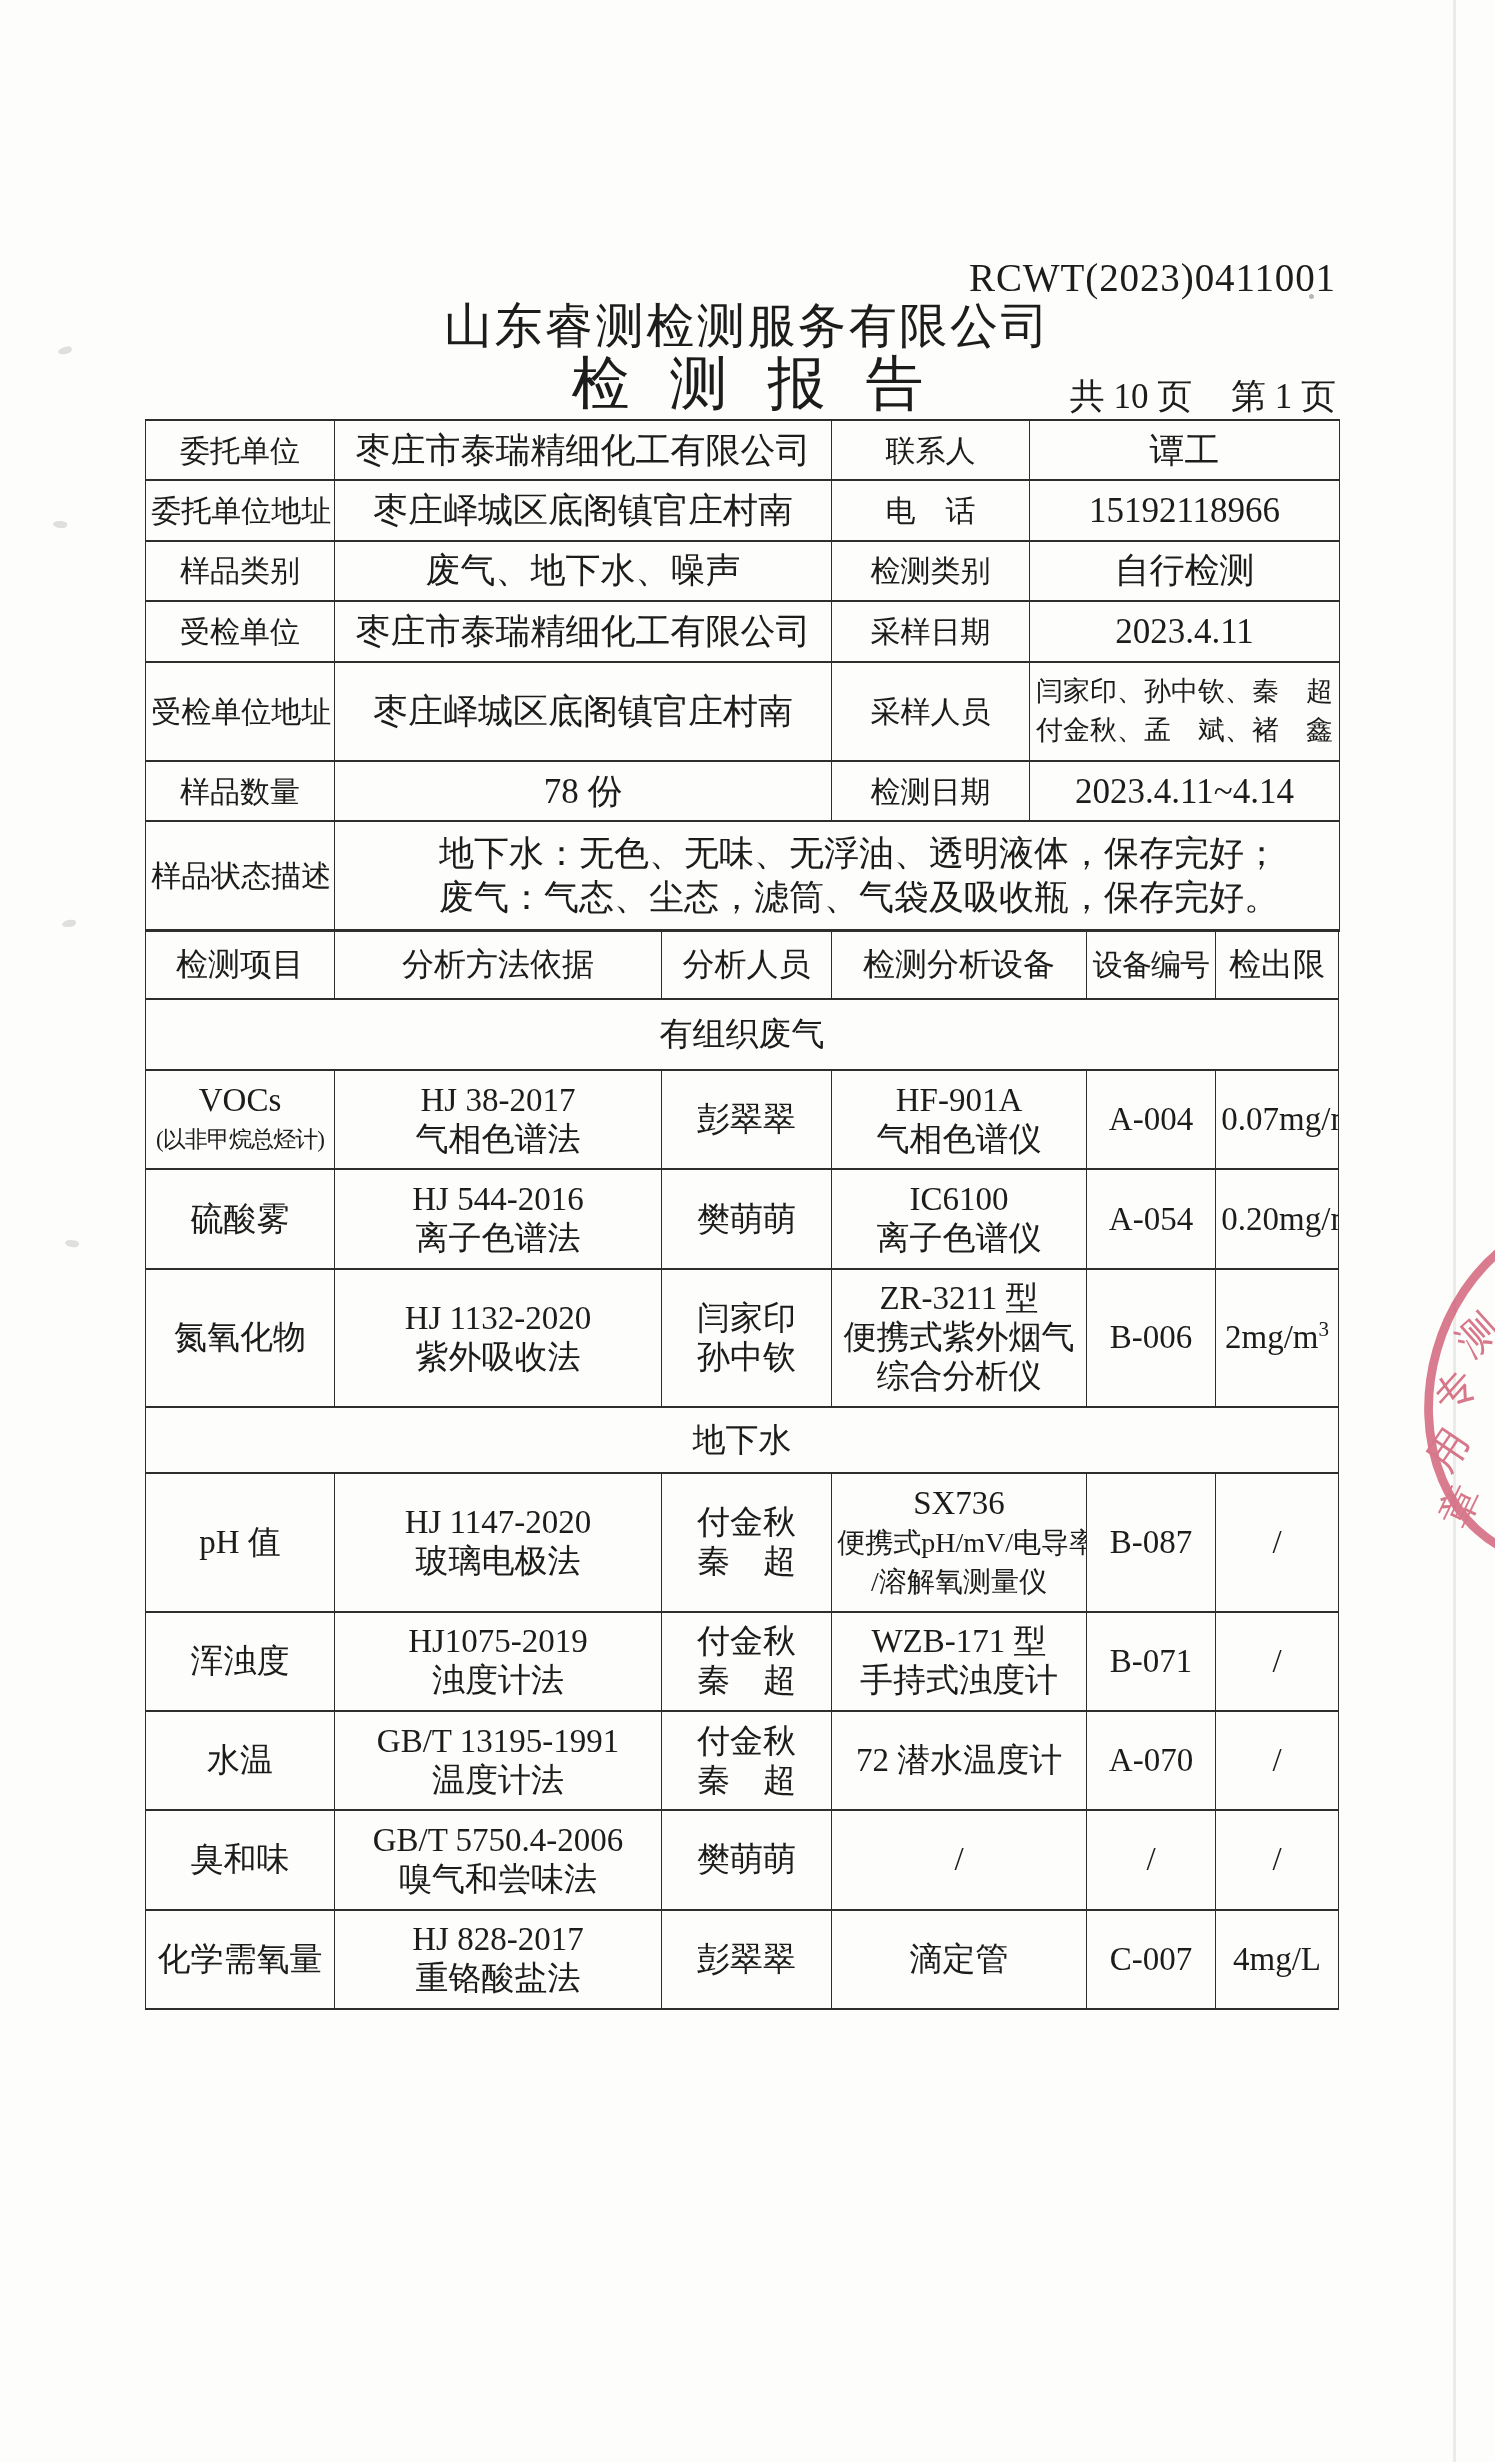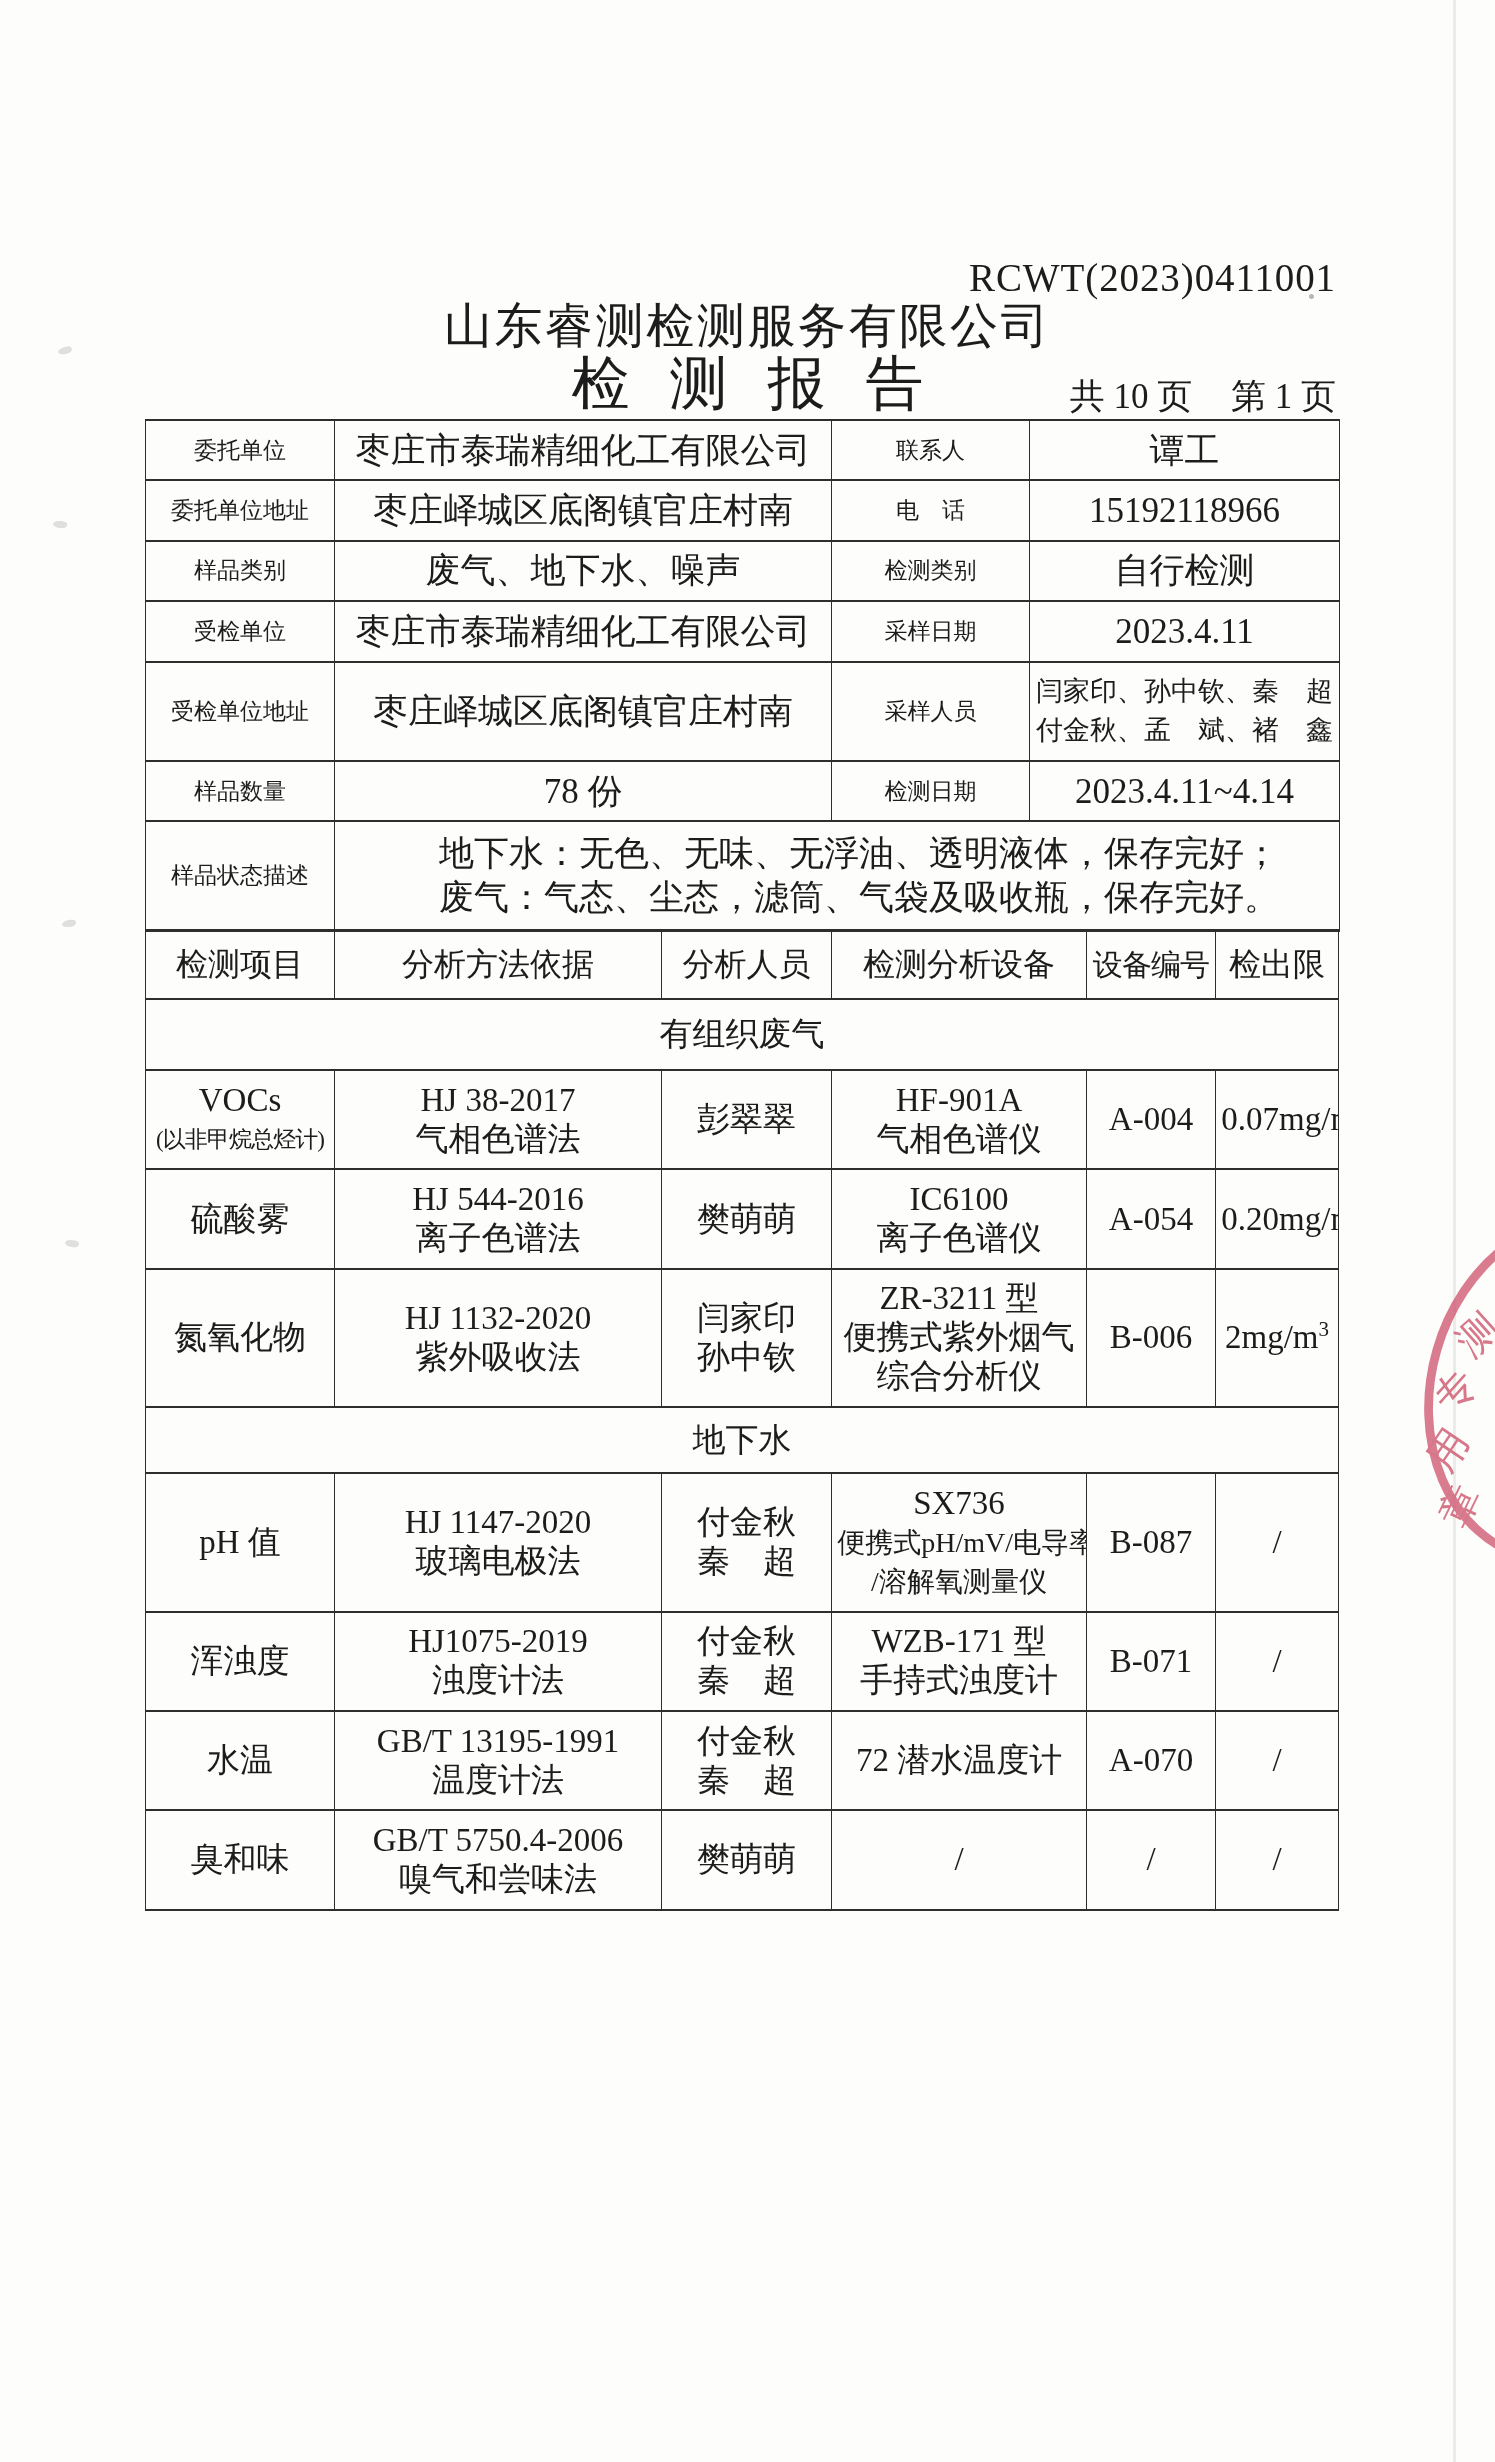--- a/index.html
+++ b/index.html
@@ -20,21 +20,21 @@
   .page-info span{margin-left:30px;}
   
   .tables{position:absolute;left:145px;top:419px;width:1193px;}
   table{border-collapse:collapse;table-layout:fixed;width:1193px;}
   table.method{margin-top:-2.6px;}
   td,th{border:1.8px solid #2e2e2e;border-top-width:2.6px;border-bottom-width:2.6px;
     text-align:center;vertical-align:middle;padding:9.7px 5.3px;
     font-size:35px;font-weight:normal;overflow:hidden;}
   .method td,.method th{font-size:33px;}
   .cell-line{line-height:39px;white-space:nowrap;}
-  .label .cell-line{font-size:23px;}
+  .label .cell-line{font-size:30px;}
   th .cell-line{font-size:32px;}
   .small{font-size:23px;letter-spacing:-0.9px;}
   .names{font-size:27px;}
   .fit{font-size:28px;}
   .desc-cell{text-align:left;padding-left:104px;}
   .desc-cell .cell-line{line-height:44px;}
   sup{font-size:21px;line-height:0;}
   
   .scanline{position:absolute;left:1453px;top:0;width:2.6px;height:2462px;
     background:rgba(0,0,0,0.07);}
@@ -377,20 +377,44 @@
 
       </td>
       <td>
             <div class="cell-line">/</div>
           </td>
       <td>
             <div class="cell-line"><span>/</span></div>
           </td>
     </tr>
 
+    <tr>
+      <td>
+        <div class="cell-line">化学需氧量</div>
+
+      </td>
+      <td>
+        <div class="cell-line">HJ 828-2017</div>
+        <div class="cell-line">重铬酸盐法</div>
+      </td>
+      <td>
+        <div class="cell-line">彭翠翠</div>
+
+      </td>
+      <td>
+        <div class="cell-line">滴定管</div>
+
+      </td>
+      <td>
+            <div class="cell-line">C-007</div>
+          </td>
+      <td>
+            <div class="cell-line"><span>4mg/L</span></div>
+          </td>
+    </tr>
   </tbody>
     </table>
 </div>
 
 <div class="scanline"></div>
 <div class="smudge" style="left:58px;top:347px;transform:rotate(-12deg);"></div>
 <div class="smudge" style="left:53px;top:521px;transform:rotate(8deg);"></div>
 <div class="smudge" style="left:62px;top:920px;transform:rotate(-6deg);"></div>
 <div class="smudge" style="left:65px;top:1240px;transform:rotate(10deg);"></div>
 <div class="dot" style="left:1309px;top:294px;"></div>

